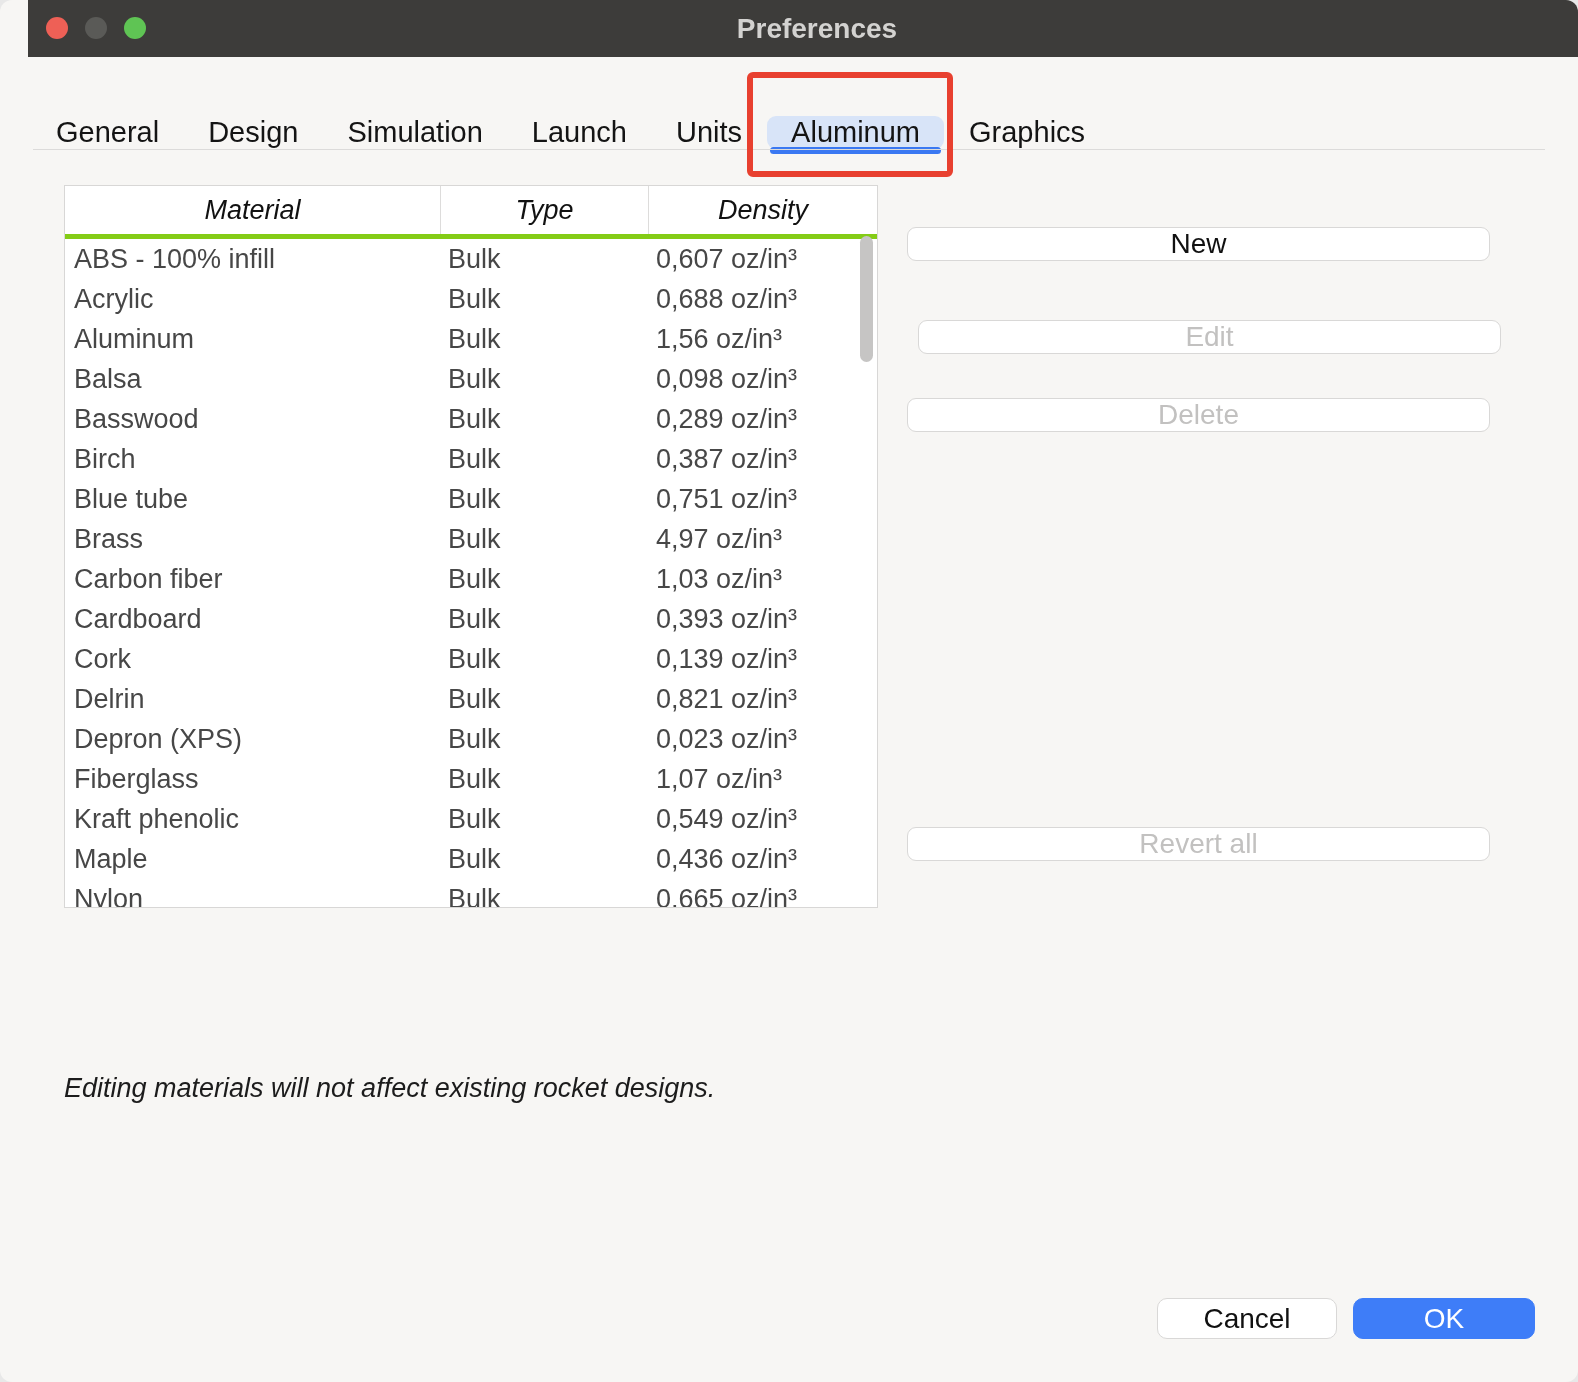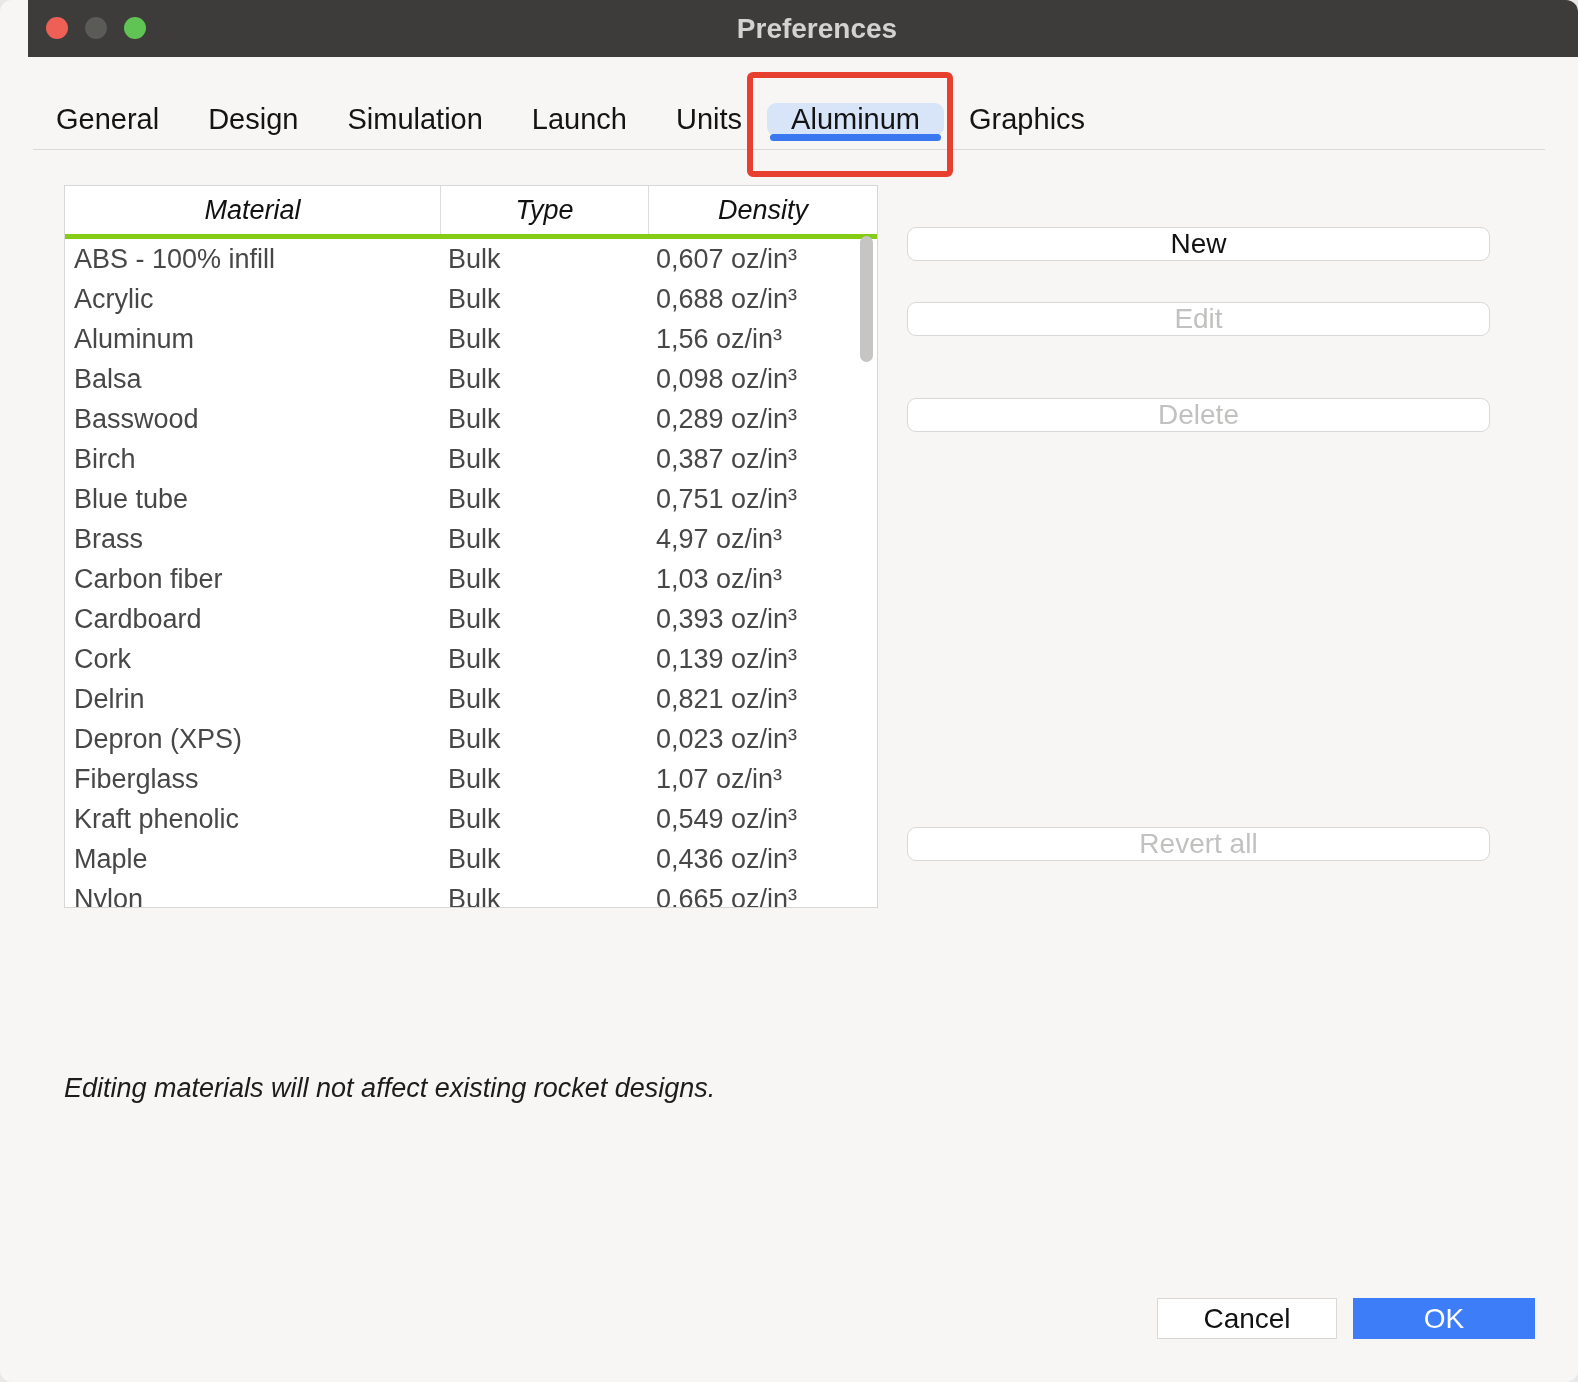--- a/index.html
+++ b/index.html
@@ -15,21 +15,21 @@
   }
   .titlebar .title{font-size:28px;font-weight:700;color:#d3d2d0;}
   .traffic{position:absolute;left:18px;top:17px;display:flex;gap:17px;}
   .light{width:22px;height:22px;border-radius:50%;}
   .light.close{background:#ee6056;}
   .light.min{background:#5a5a57;}
   .light.zoom{background:#5fc454;}
   
   .tabbar{
     position:absolute;left:32px;top:89px;height:60px;
-    display:flex;align-items:center;
+    display:flex;align-items:flex-end;
   }
   .tab{
     padding:0 24px;display:flex;align-items:center;
     font-size:29px;color:#141414;white-space:nowrap;position:relative;
     cursor:default;
   }
   .tab.selected{background:#d8e4f8;border-radius:9px;}
   .tab.selected::after{
     content:"";position:absolute;left:3px;right:3px;bottom:-5px;height:7px;
     background:#3a78f2;border-radius:4px;
@@ -75,21 +75,21 @@
     box-sizing:border-box;padding:0;
   }
   .side-btn.disabled{color:#c2c1c0;cursor:default;}
   
   .note{
     position:absolute;left:64px;top:1073px;
     font-size:27px;font-style:italic;color:#1c1c1c;
   }
   
   .footer-btn{
-    position:absolute;top:1298px;height:41px;border-radius:0;
+    position:absolute;top:1298px;height:41px;border-radius:10px;
     font-family:inherit;font-size:28px;
     display:flex;align-items:center;justify-content:center;cursor:pointer;
     box-sizing:border-box;border:1px solid #d9d8d7;background:#fff;color:#111;
   }
   .footer-btn.cancel{left:1157px;width:180px;}
   .footer-btn.ok{left:1353px;width:182px;background:#3e7df8;border-color:#3e7df8;color:#fff;}
 </style>
 </head>
 <body>
 
@@ -212,21 +212,21 @@
         <div class="mat-row">
       <div class="cell c-material">Nylon</div>
       <div class="cell c-type">Bulk</div>
       <div class="cell c-density">0,665 oz/in³</div>
     </div>
       </div>
     <div class="scroll-thumb"></div>
   </div>
 
   <button class="side-btn" style="top:227px;">New</button>
-  <button class="side-btn disabled" style="top:302px;">Edit</button>
+  <button class="side-btn disabled" style="top:320px;margin-left:11px;">Edit</button>
   <button class="side-btn disabled" style="top:398px;">Delete</button>
   <button class="side-btn disabled" style="top:827px;">Revert all</button>
 
   <div class="note">Editing materials will not affect existing rocket designs.</div>
 
   <button class="footer-btn cancel">Cancel</button>
   <button class="footer-btn ok">OK</button>
 
 </div>
 

